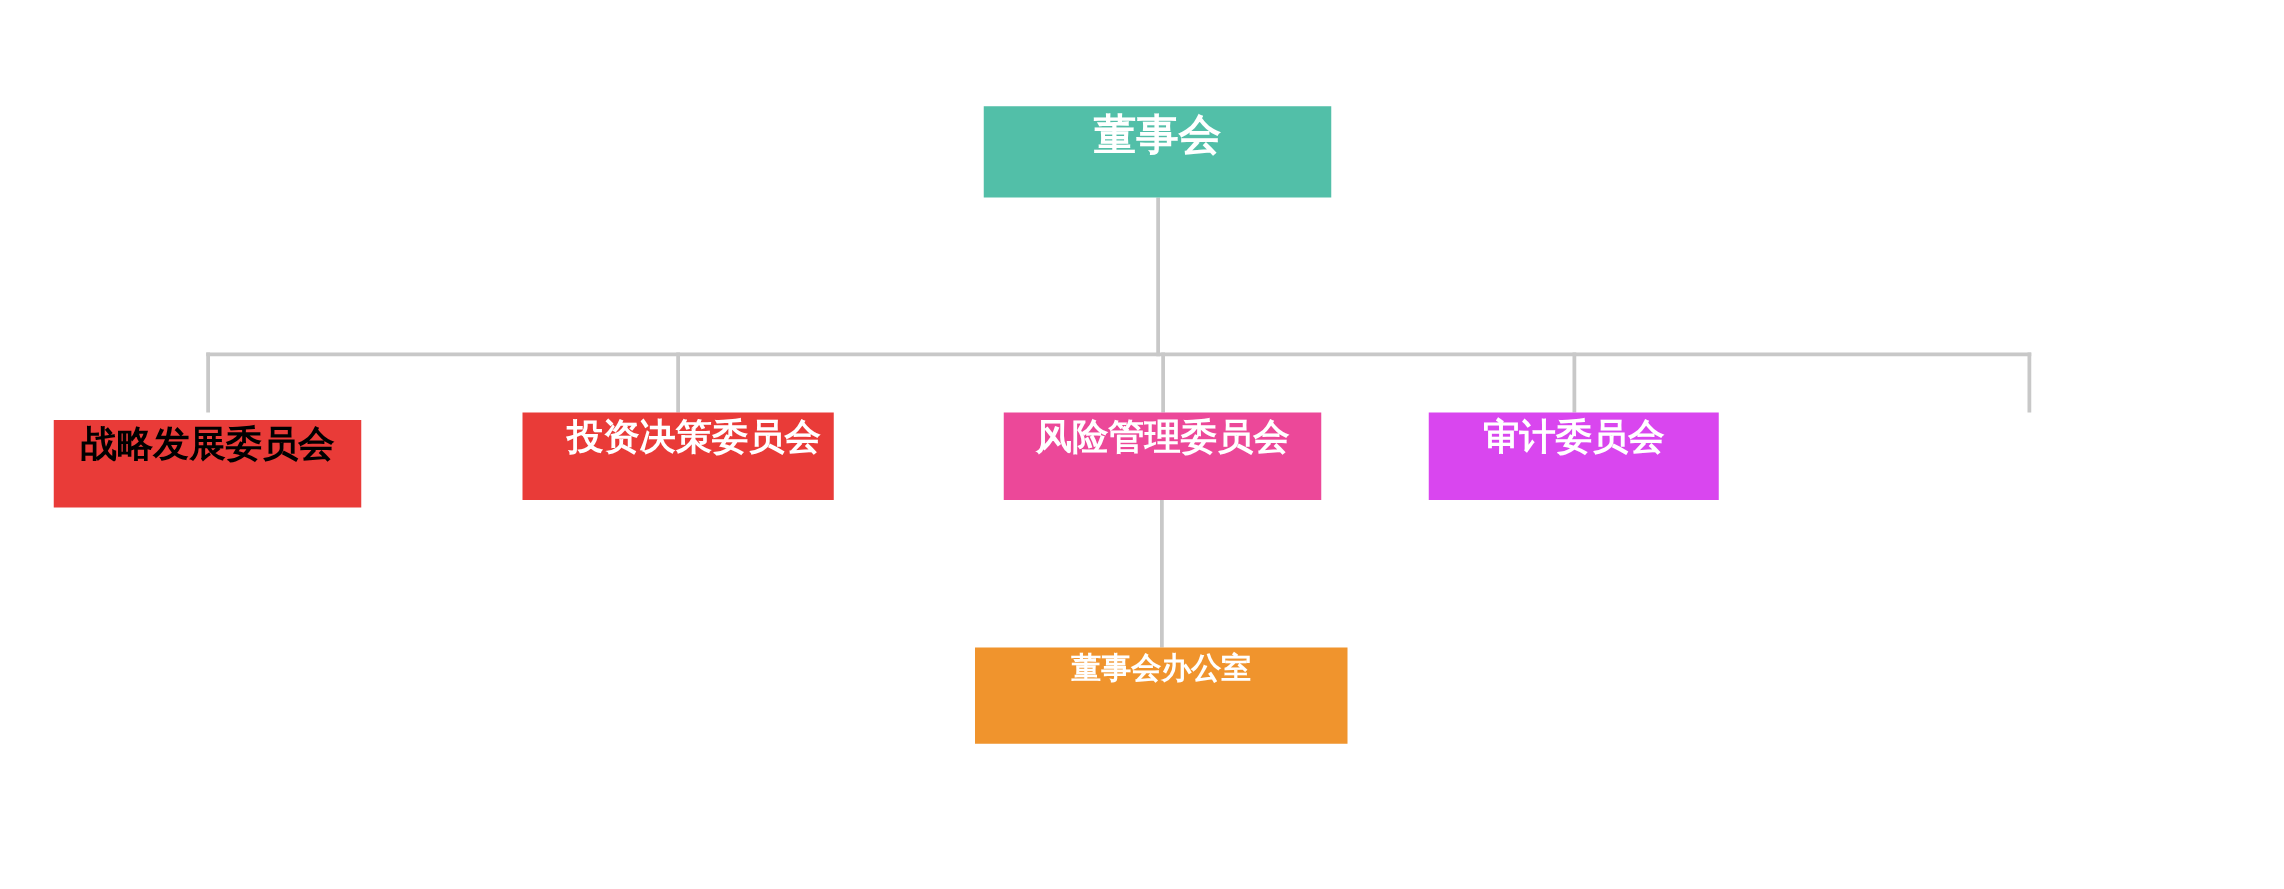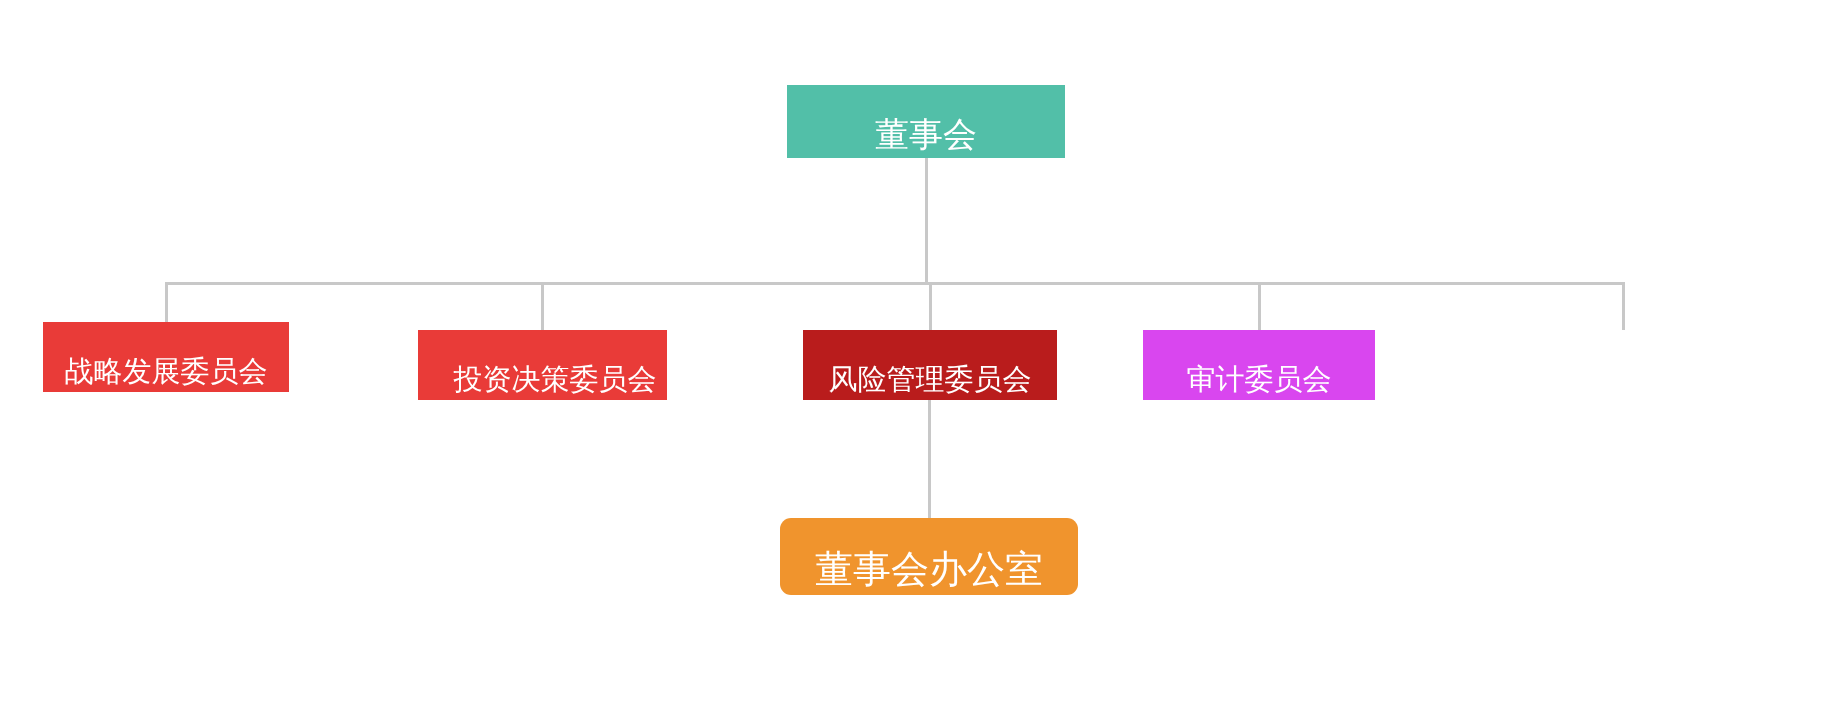--- a/index.html
+++ b/index.html
@@ -11,31 +11,31 @@
   #org-canvas {
     position: relative;
     width: 1827px;
     height: 711px;
     background: #ffffff;
     overflow: hidden;
   }
   .node {
     position: absolute;
     display: flex;
-    align-items: flex-end;
+    align-items: flex-start;
     justify-content: center;
     color: #ffffff;
-    font-weight: normal;
+    font-weight: bold;
     text-align: center;
     white-space: nowrap;
     box-sizing: border-box;
   }
   .node.root-node   { font-size: 34px; }
   .node.committee   { font-size: 29px; }
-  .node.office-node { font-size: 38px; border-radius: 11px; }
+  .node.office-node { font-size: 24px; }
   .connector {
     position: absolute;
     background: #c8c8c8;
   }
 </style>
 </head>
 <body>
 
 <div id="org-canvas">
 
@@ -47,29 +47,29 @@
       <div class="connector" style="left: 928.5px; top: 282px; width: 3px; height: 48px; background: rgb(200, 200, 200);"></div>
       <div class="connector" style="left: 1257.5px; top: 282px; width: 3px; height: 48px; background: rgb(200, 200, 200);"></div>
       <div class="connector" style="left: 1621.5px; top: 282px; width: 3px; height: 48px; background: rgb(200, 200, 200);"></div>
       <div class="connector" style="left: 927.5px; top: 400px; width: 3px; height: 118px; background: rgb(200, 200, 200);"></div>
     </div>
 
   <div class="node root-node" style="left: 787px; top: 85px; width: 278px; height: 73px; background: rgb(82, 191, 168); color: rgb(255, 255, 255);">
     <span>董事会</span>
   </div>
 
-  <div class="node committee" style="left: 43px; top: 322px; width: 246px; height: 70px; background: rgb(233, 59, 56); color: #ffffff;">
+  <div class="node committee" style="left: 43px; top: 336px; width: 246px; height: 70px; background: rgb(233, 59, 56); color: #000000;">
     <span>战略发展委员会</span>
   </div>
 
   <div class="node committee" style="left: 418px; top: 330px; width: 249px; height: 70px; background: rgb(233, 59, 56); color: rgb(255, 255, 255); padding-left: 25px;">
     <span>投资决策委员会</span>
   </div>
 
-  <div class="node committee" style="left: 803px; top: 330px; width: 254px; height: 70px; background: #b91c1c; color: rgb(255, 255, 255);">
+  <div class="node committee" style="left: 803px; top: 330px; width: 254px; height: 70px; background: #ec4899; color: rgb(255, 255, 255);">
     <span>风险管理委员会</span>
   </div>
 
   <div class="node committee" style="left: 1143px; top: 330px; width: 232px; height: 70px; background: #d946ef; color: rgb(255, 255, 255);">
     <span>审计委员会</span>
   </div>
 
 
   <div class="node office-node" style="left: 780px; top: 518px; width: 298px; height: 77px; background: rgb(240, 148, 45); color: rgb(255, 255, 255);">
     <span>董事会办公室</span>

